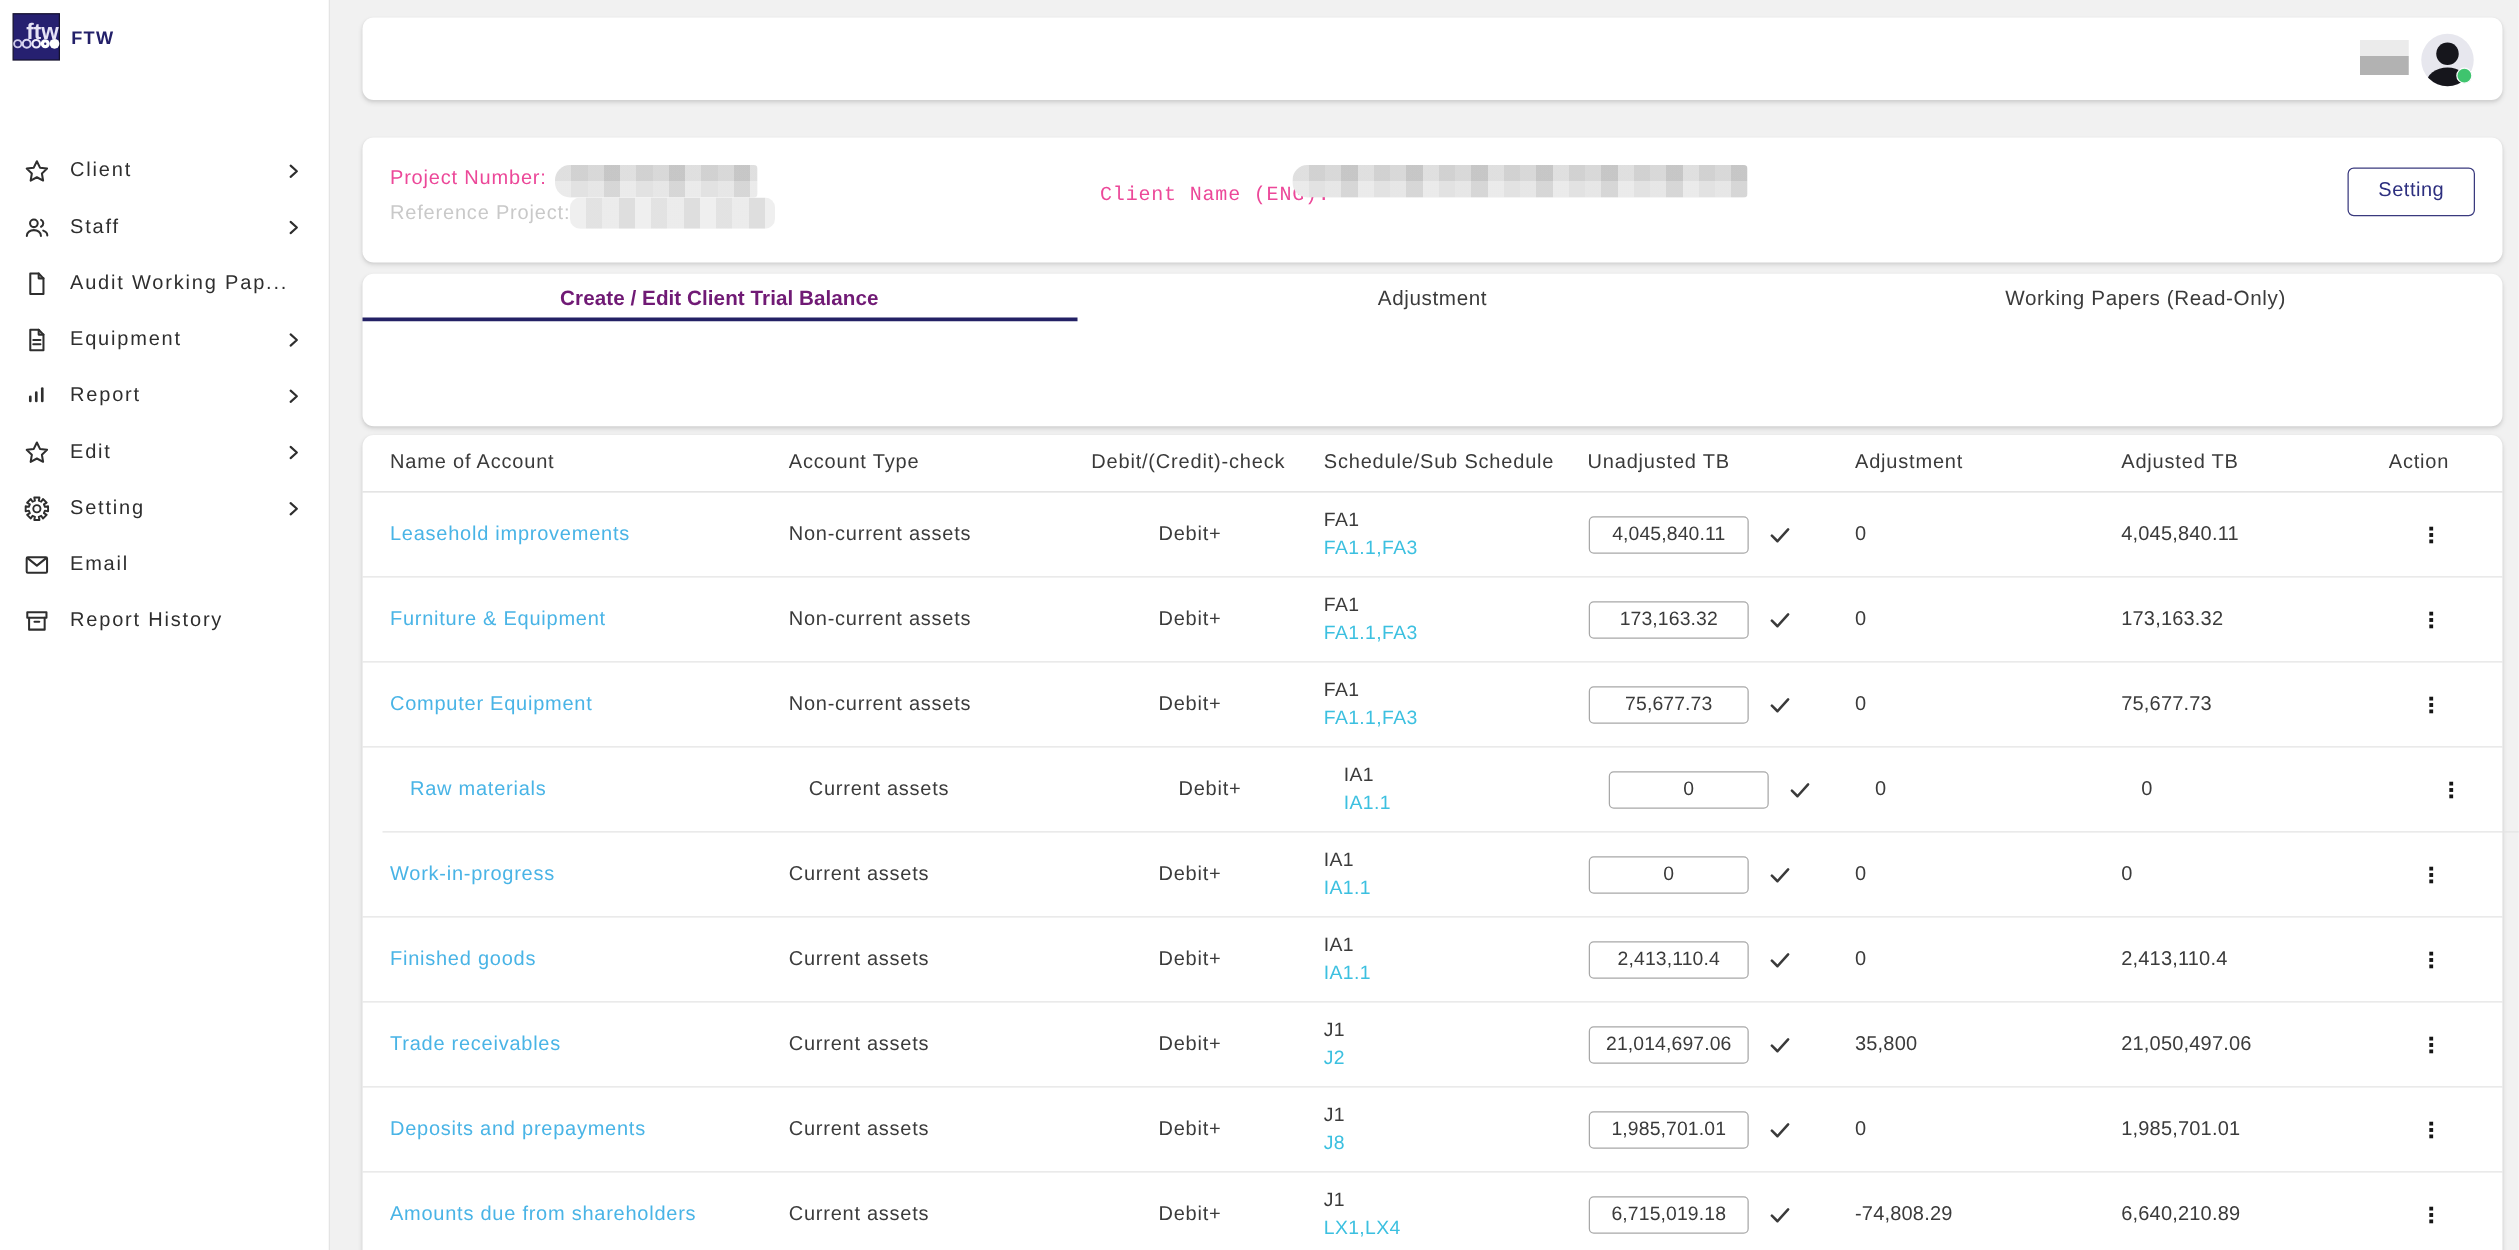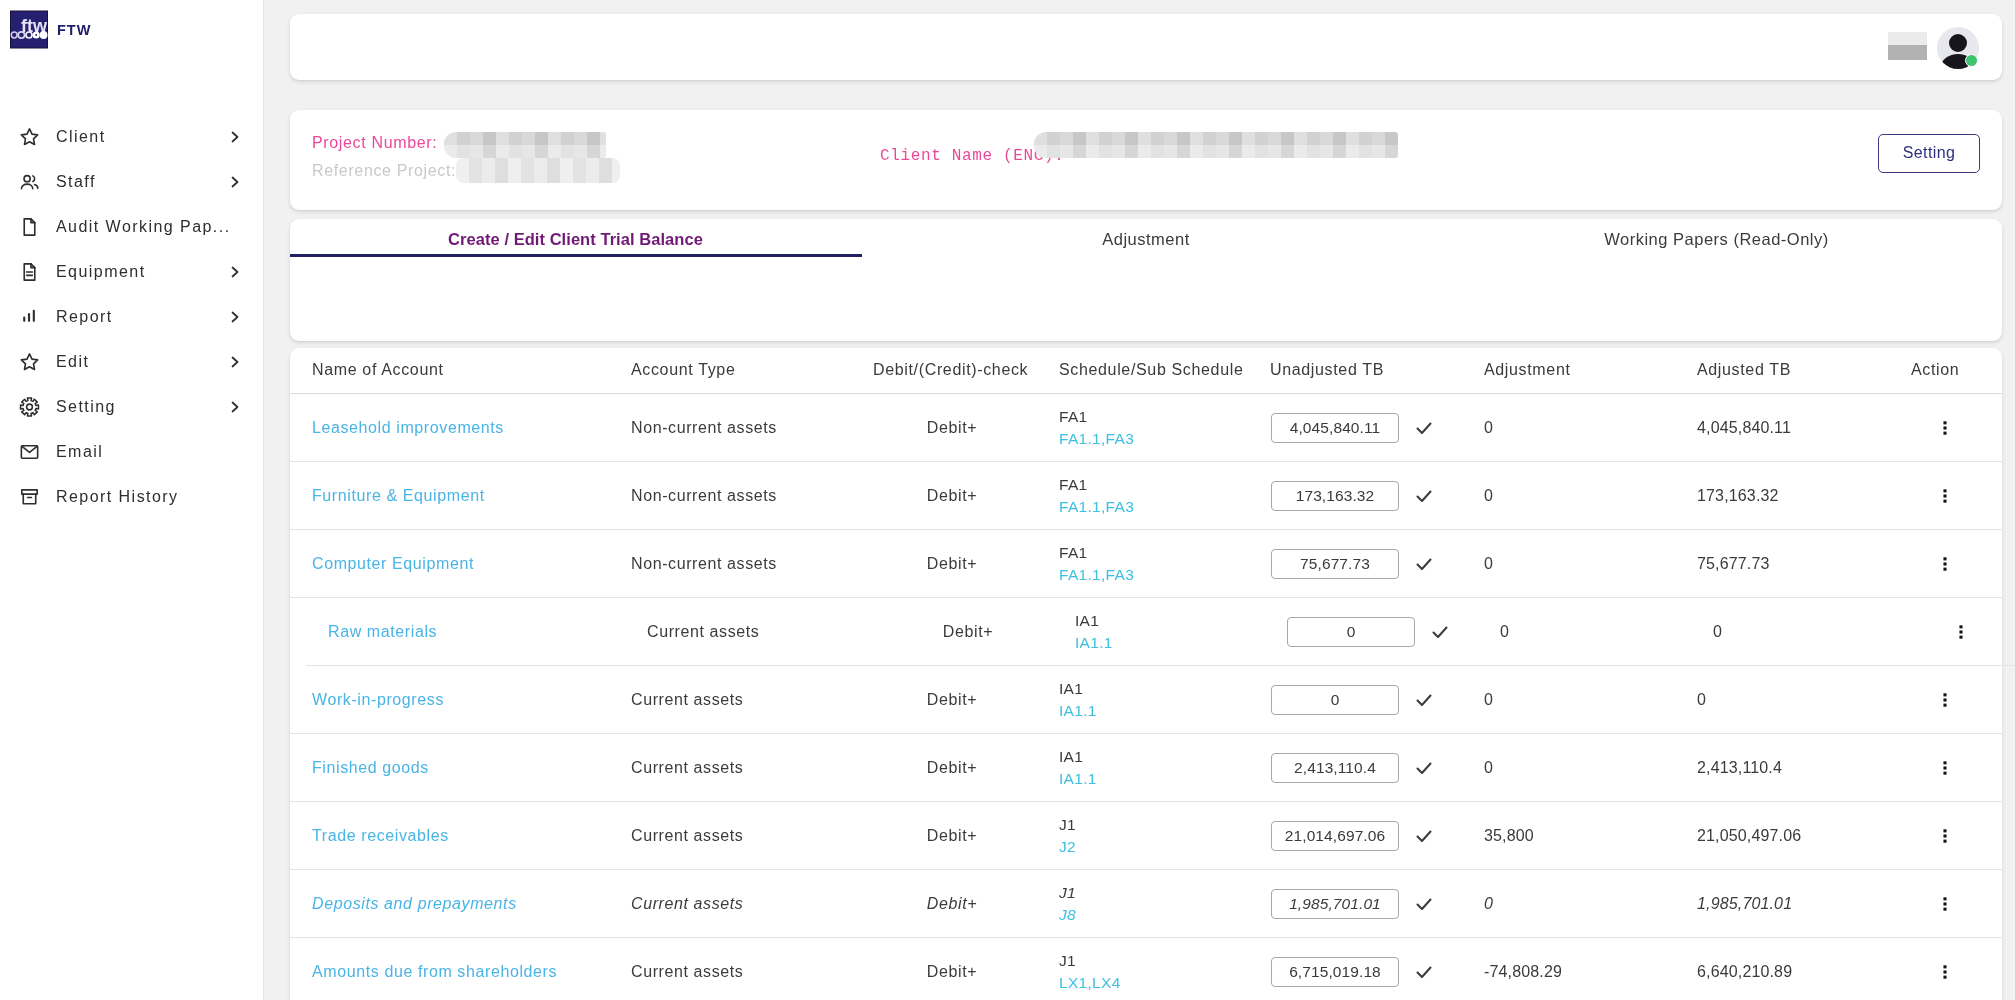--- a/index.html
+++ b/index.html
@@ -283,21 +283,21 @@
         <path d="M2.5 9.5 7 14 15.5 4.5"></path>
       </svg>
     <span class="cell num" style="left:1194px;">35,800</span>
     <span class="cell num" style="left:1407px;">21,050,497.06</span>
     <svg class="dots" viewBox="0 0 4 14">
         <rect x="0.45" y="0.3" width="3.1" height="3.1" fill="#161616"></rect>
         <rect x="0.45" y="5.45" width="3.1" height="3.1" fill="#161616"></rect>
         <rect x="0.45" y="10.6" width="3.1" height="3.1" fill="#161616"></rect>
       </svg>
   </div>
-  <div class="row" style="top:522px;font-style:italic;">
+  <div class="row" style="top:522px;">
     <span class="cell link" style="left:22px;">Deposits and prepayments</span>
     <span class="cell" style="left:341px;">Current assets</span>
     <span class="cell" style="left:583px; width:158px; text-align:center;">Debit+</span>
     <div class="sched" style="left:769px;">J1<br><span class="cyan">J8</span></div>
     <div class="inputbox">1,985,701.01</div>
     <svg class="check" viewBox="0 0 18 18" fill="none" stroke="#3a3a3a" stroke-width="2" stroke-linecap="round" stroke-linejoin="round">
         <path d="M2.5 9.5 7 14 15.5 4.5"></path>
       </svg>
     <span class="cell num" style="left:1194px;">0</span>
     <span class="cell num" style="left:1407px;">1,985,701.01</span>

